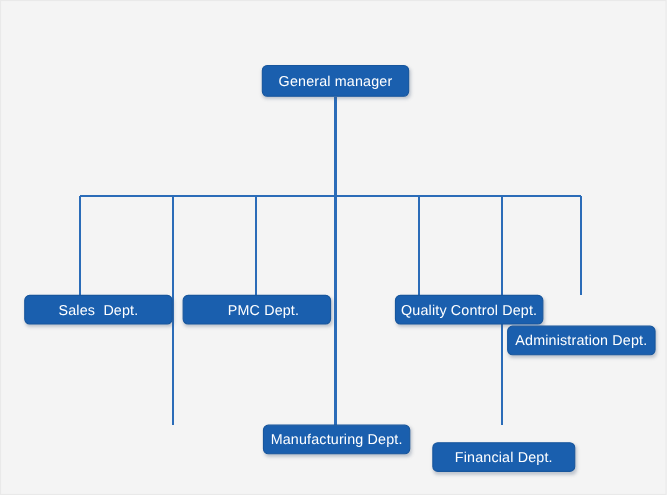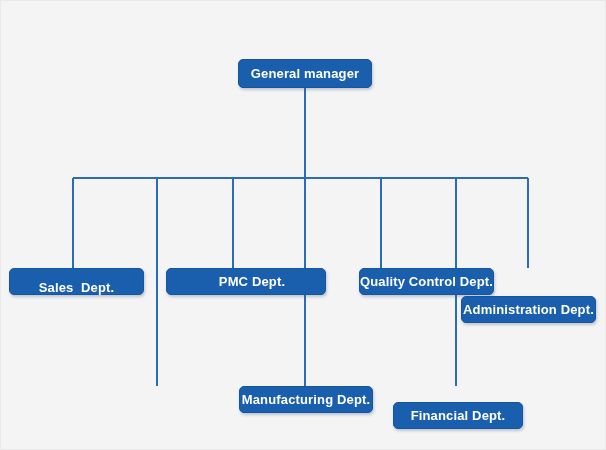--- a/index.html
+++ b/index.html
@@ -51,21 +51,20 @@
     font-size: 13px;
     line-height: 1;
     letter-spacing: 0.15px;
     white-space: pre;
     user-select: none;
   }
 
   .node-label {
     display: block;
     white-space: pre;
-    font-weight: bold;
   }
 
   
   .node.root { font-size: 13px; }
 </style>
 </head>
 <body>
 
 <div id="chart-canvas">
 
@@ -84,25 +83,25 @@
       <line x1="156" y1="177" x2="156" y2="385"></line>
       <line x1="304" y1="177" x2="304" y2="385"></line>
       <line x1="455" y1="177" x2="455" y2="385"></line>
     </g>
   </svg>
 
   <div class="node root" style="left:237px; top:58px; width:134px; height:29px;">
     <span class="node-label">General manager</span>
   </div>
 
-  <div class="node" style="left:8px; top:267px; width:135px; height:27px;align-items:flex-end;">
+  <div class="node" style="left:21px; top:267px; width:135px; height:27px;">
     <span class="node-label">Sales  Dept.</span>
   </div>
 
-  <div class="node" style="left:165px; top:267px; width:160px; height:27px;padding-left:12px;">
+  <div class="node" style="left:165px; top:267px; width:135px; height:27px;padding-left:12px;">
     <span class="node-label">PMC Dept.</span>
   </div>
 
   <div class="node" style="left:313px; top:267px; width:135px; height:27px;margin-left:45px;">
     <span class="node-label">Quality Control Dept.</span>
   </div>
 
   <div class="node" style="left:460px; top:267px; width:135px; height:27px;margin-top:28px;">
     <span class="node-label">Administration Dept.</span>
   </div>

